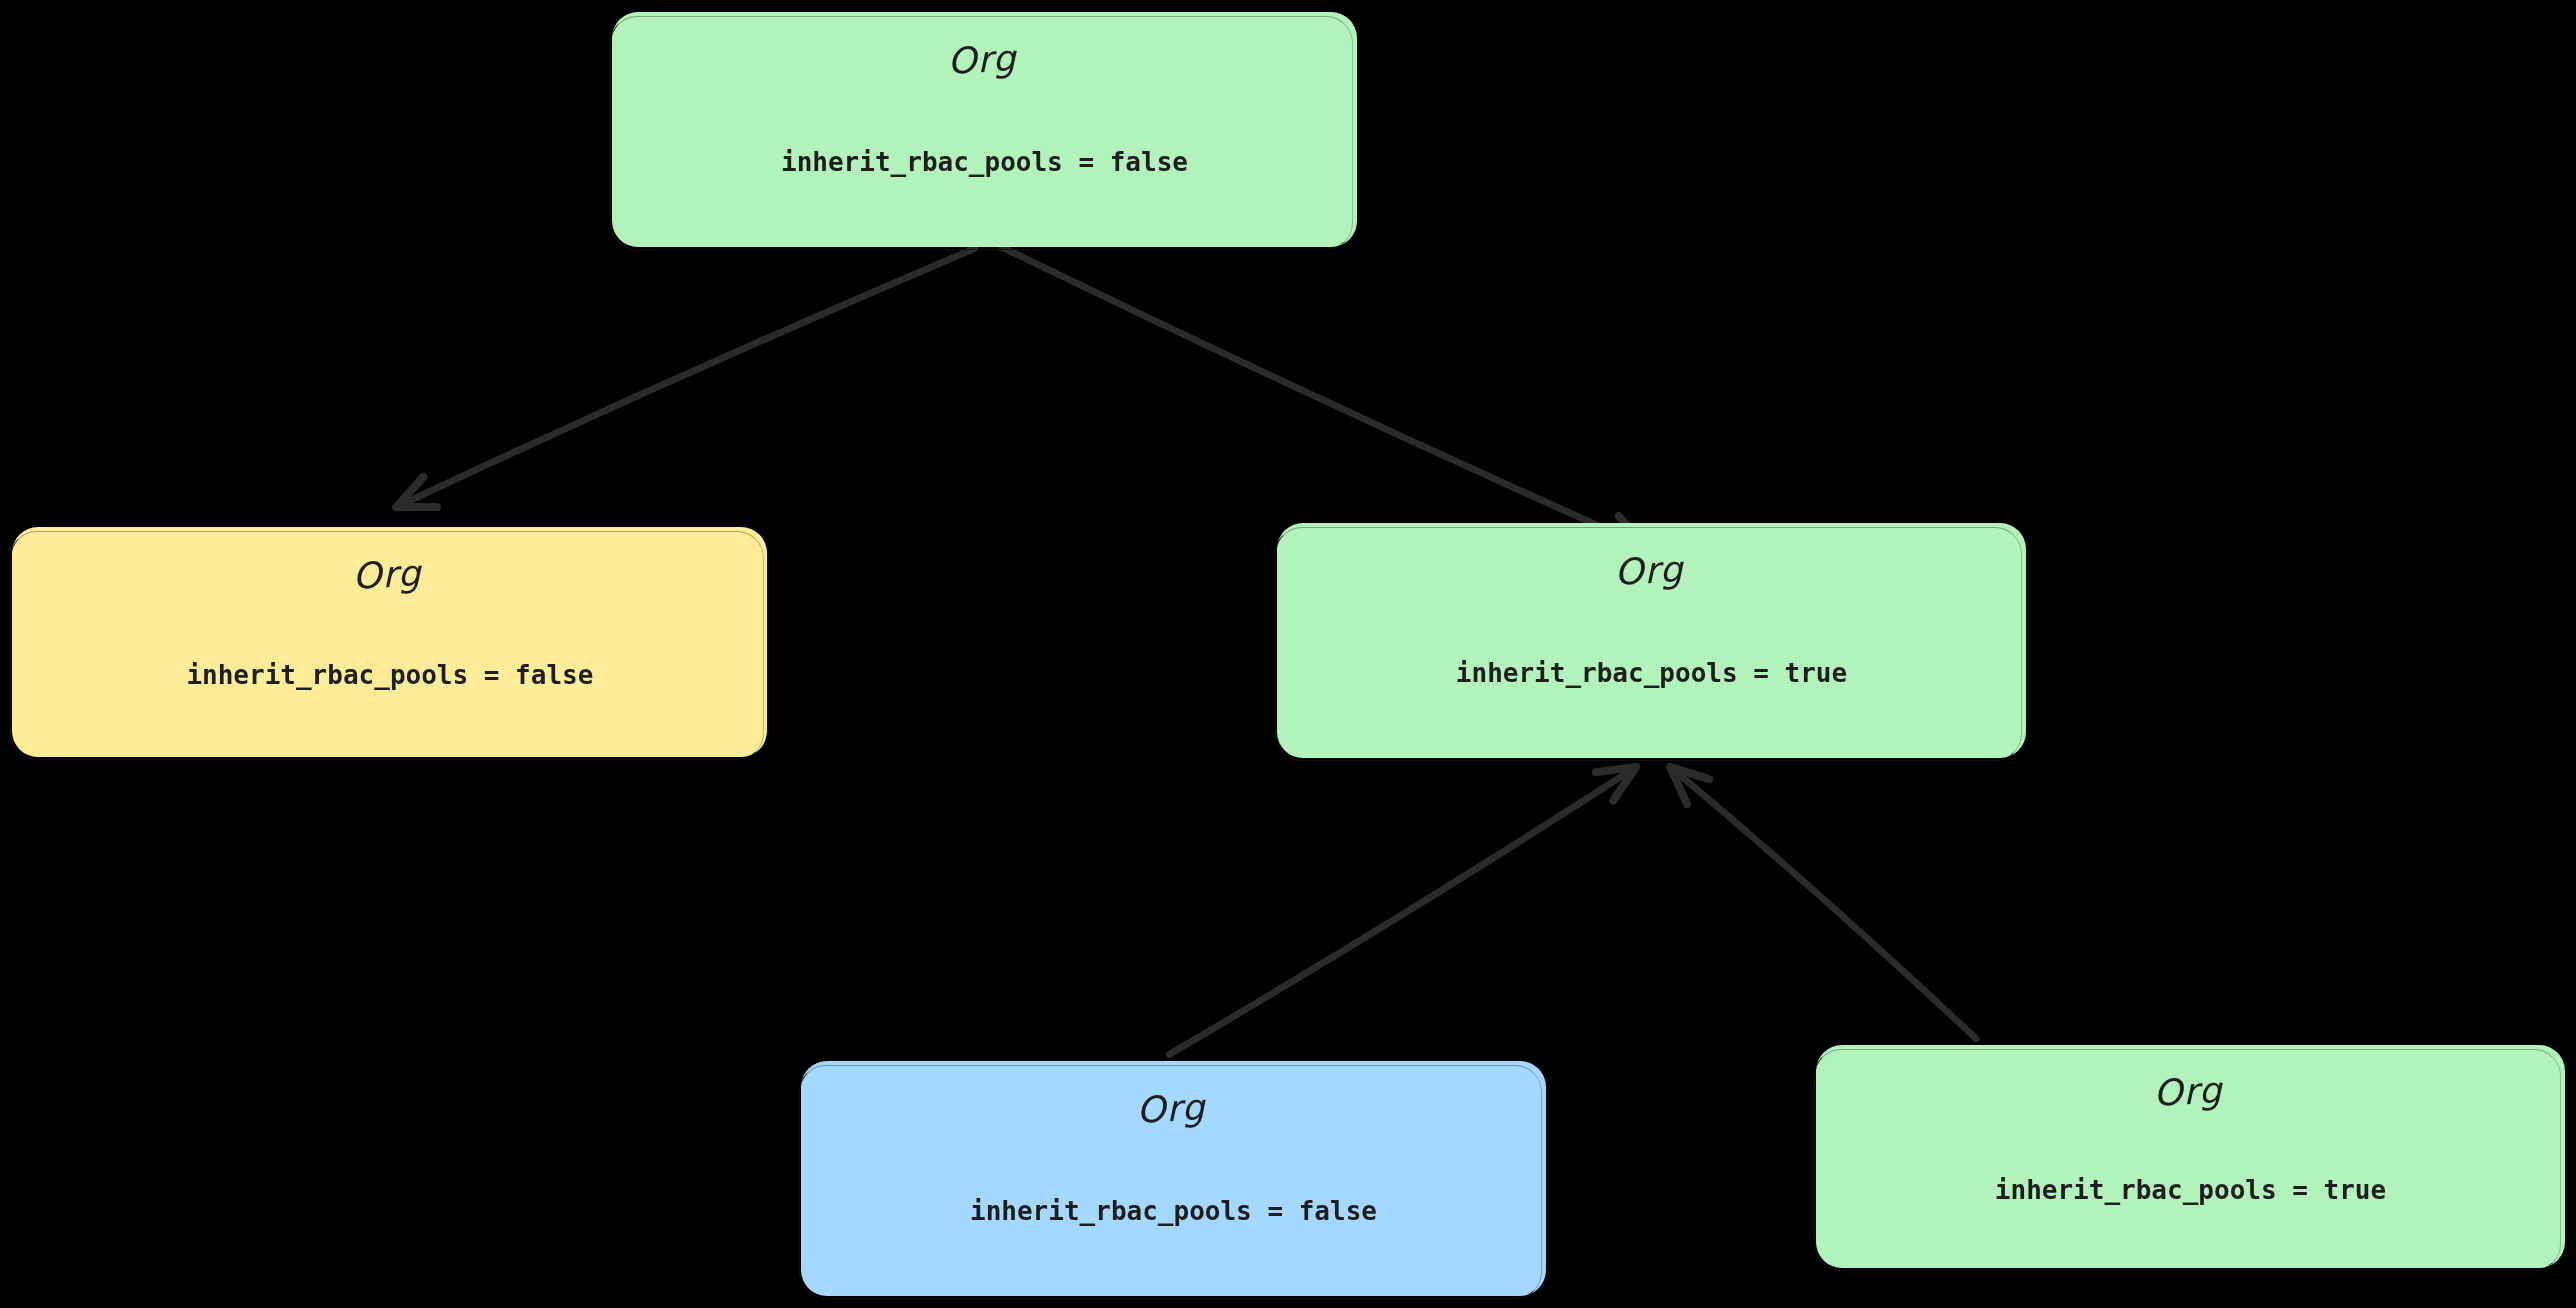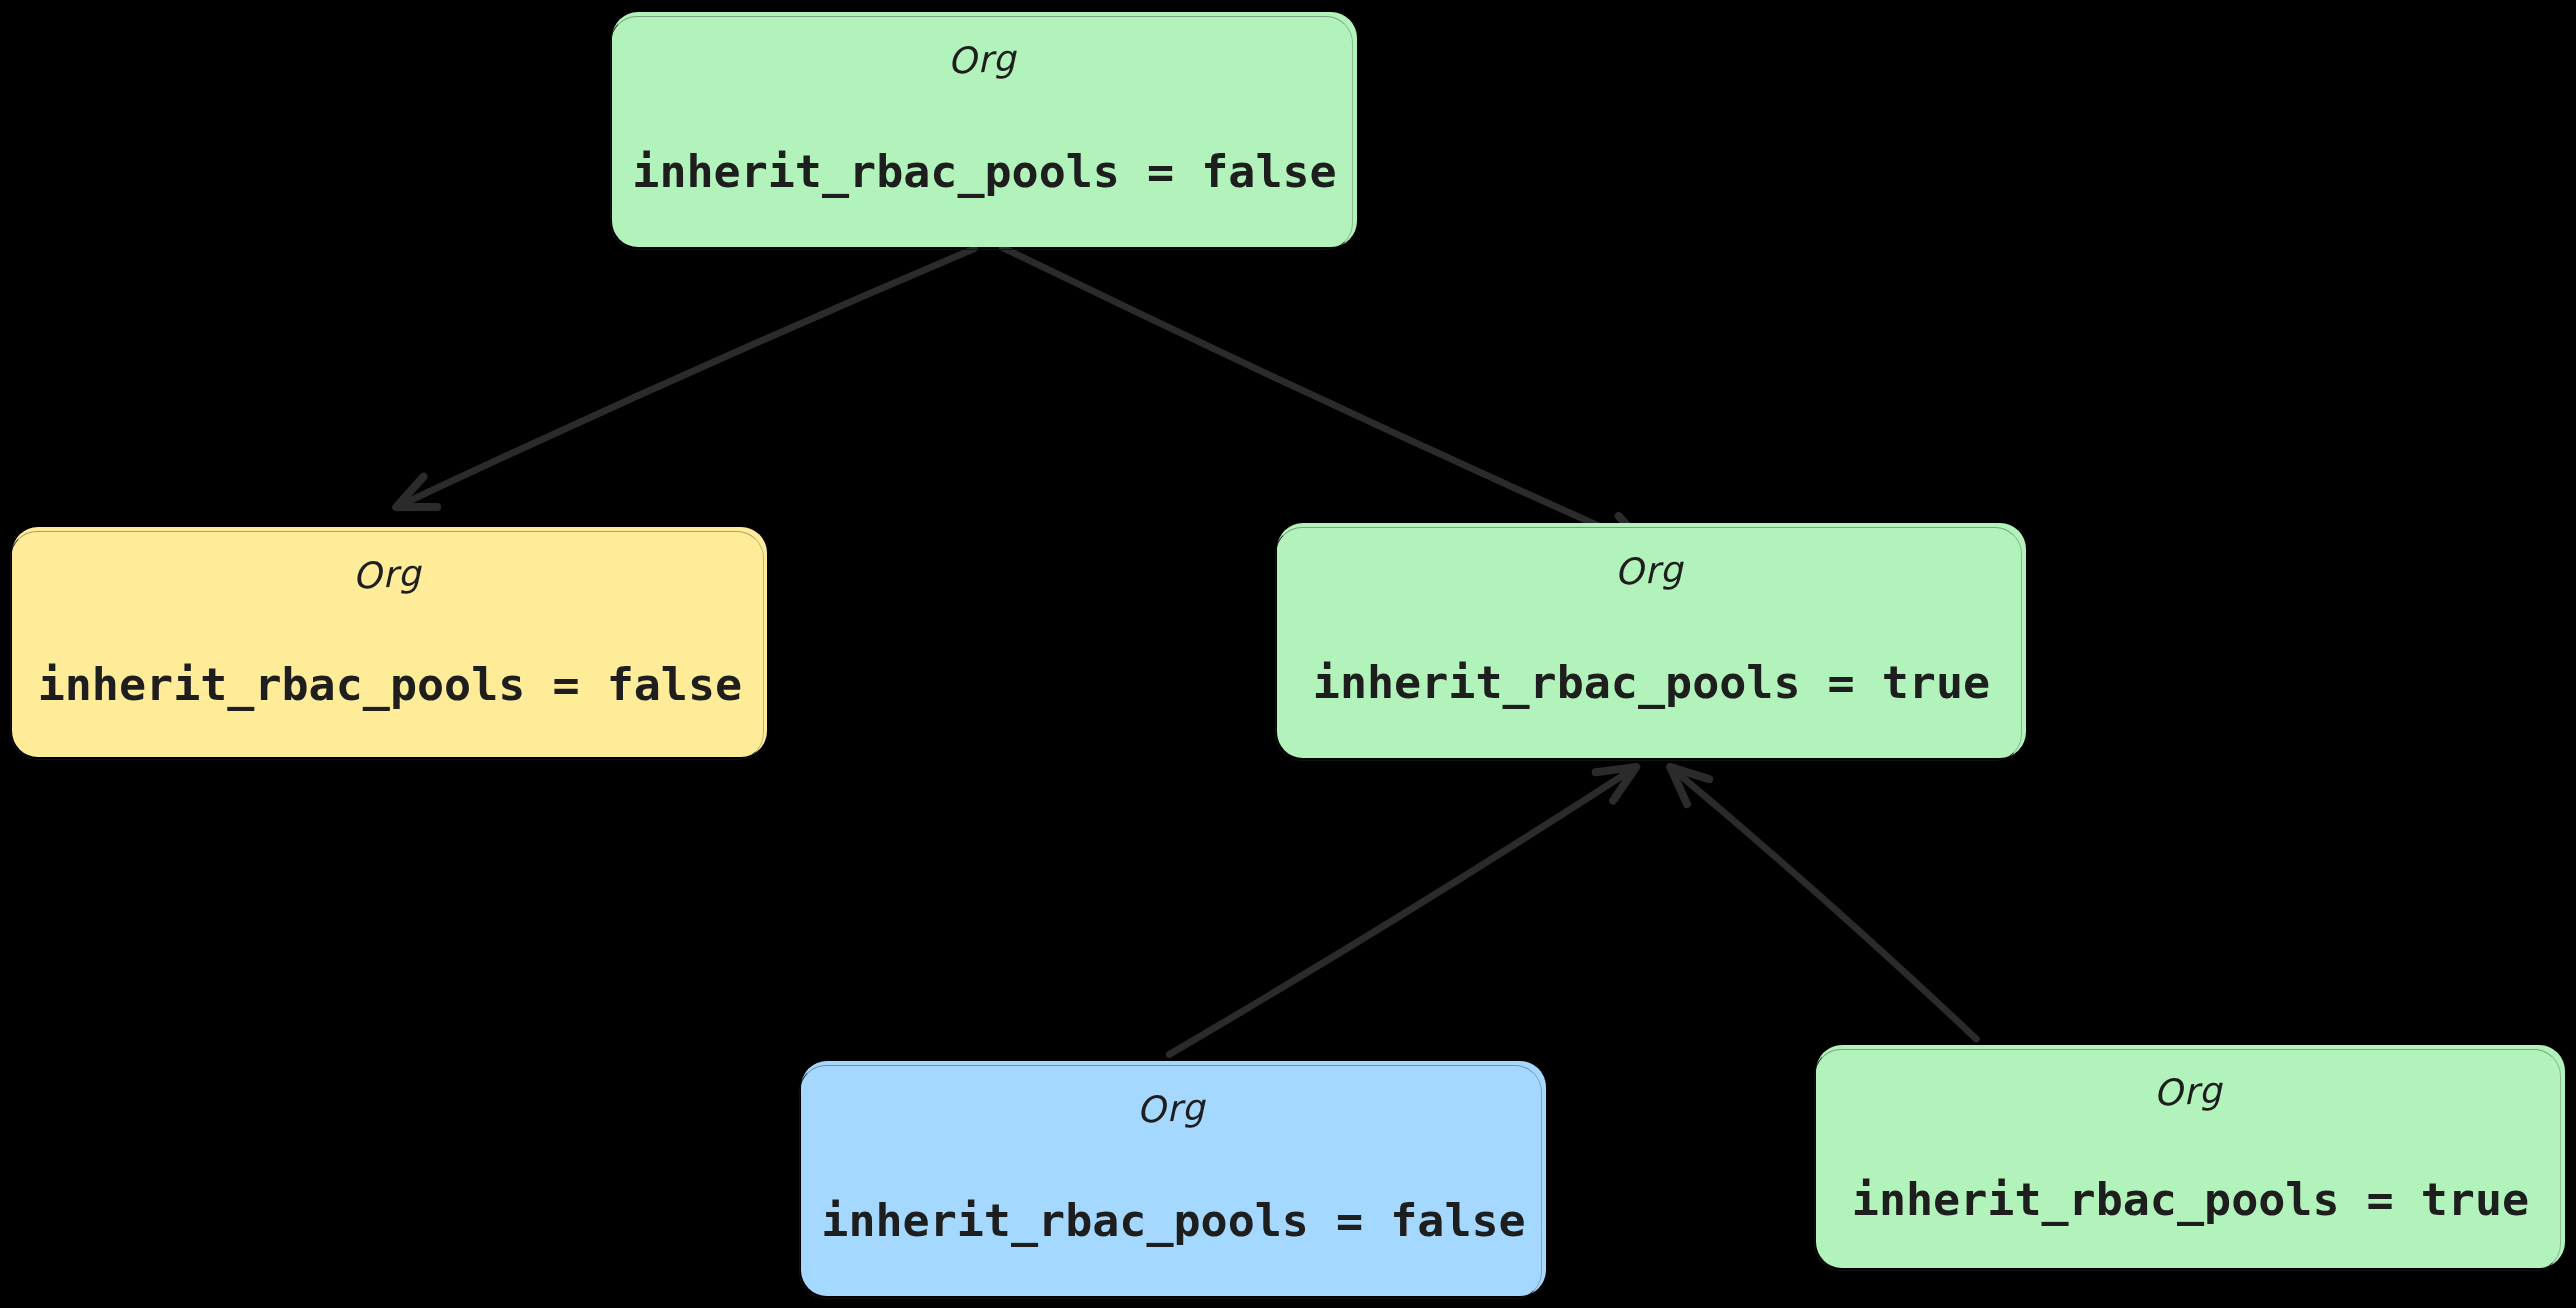--- a/index.html
+++ b/index.html
@@ -38,21 +38,21 @@
     font-size: 36px;
     font-weight: 400;
     color: #1e1e1e;
     letter-spacing: 0.6px;
     line-height: 1;
     transform: rotate(-3deg) skewX(-4deg);
     font-style: italic;
   }
   .node-body {
     font-family: "DejaVu Sans Mono", "Liberation Mono", monospace;
-    font-size: 45px;
+    font-size: 26px;
     font-weight: 700;
     color: #1e1e1e;
     line-height: 1;
     white-space: nowrap;
   }
   
   .sketch-echo {
     position: absolute;
     left: -2.5px;
     top: 3.7px;

